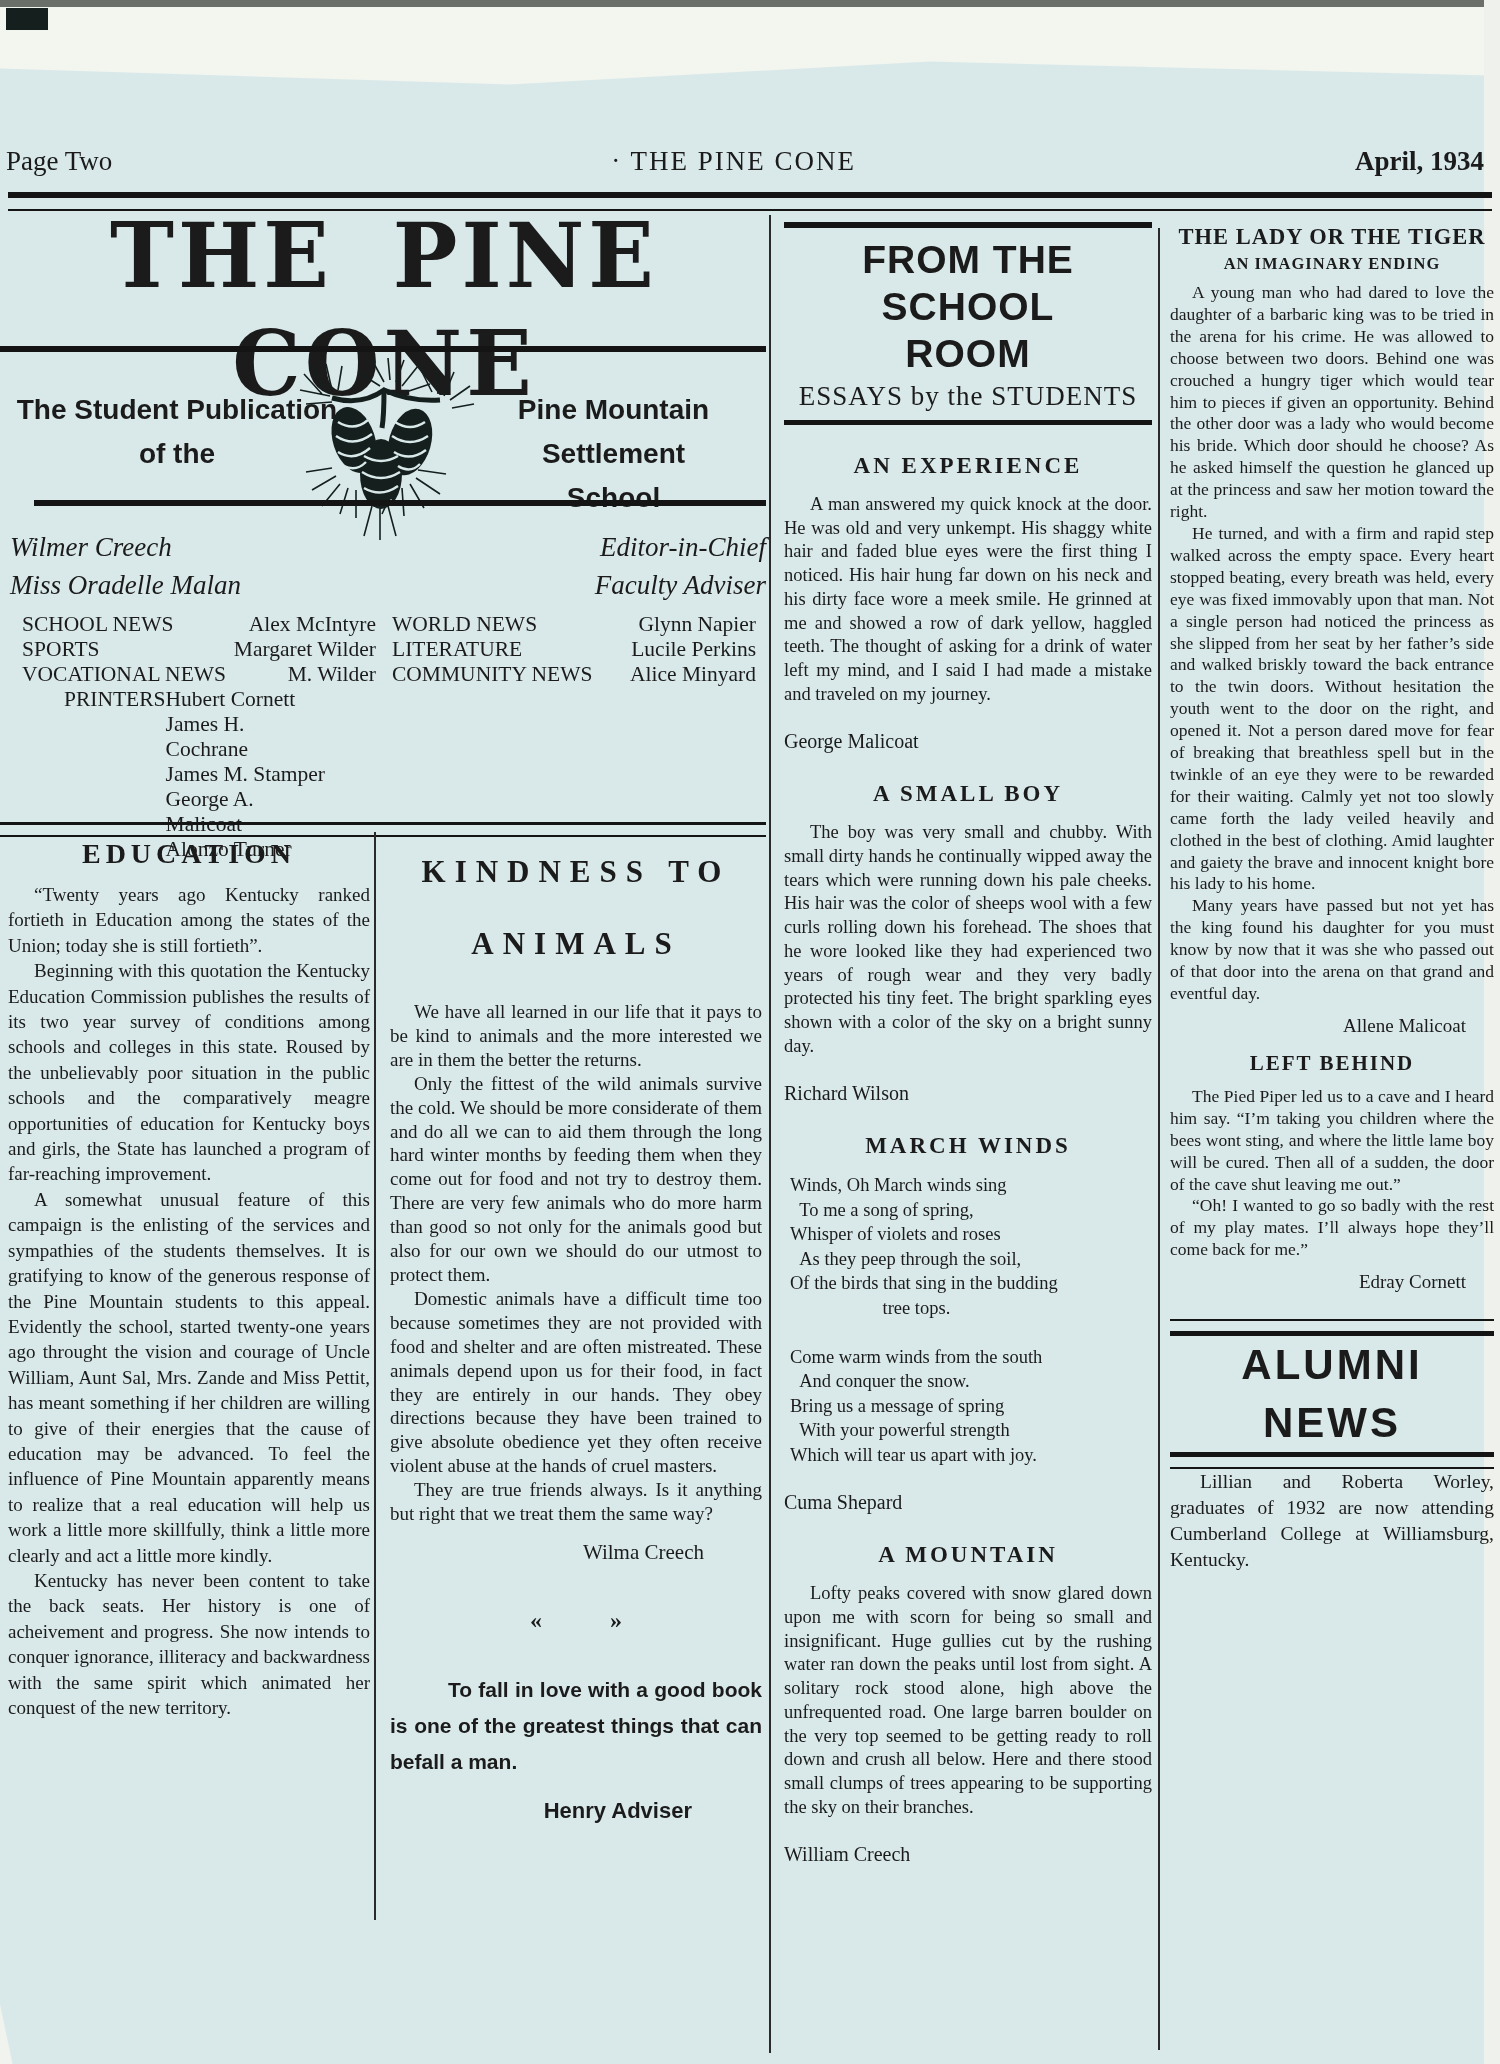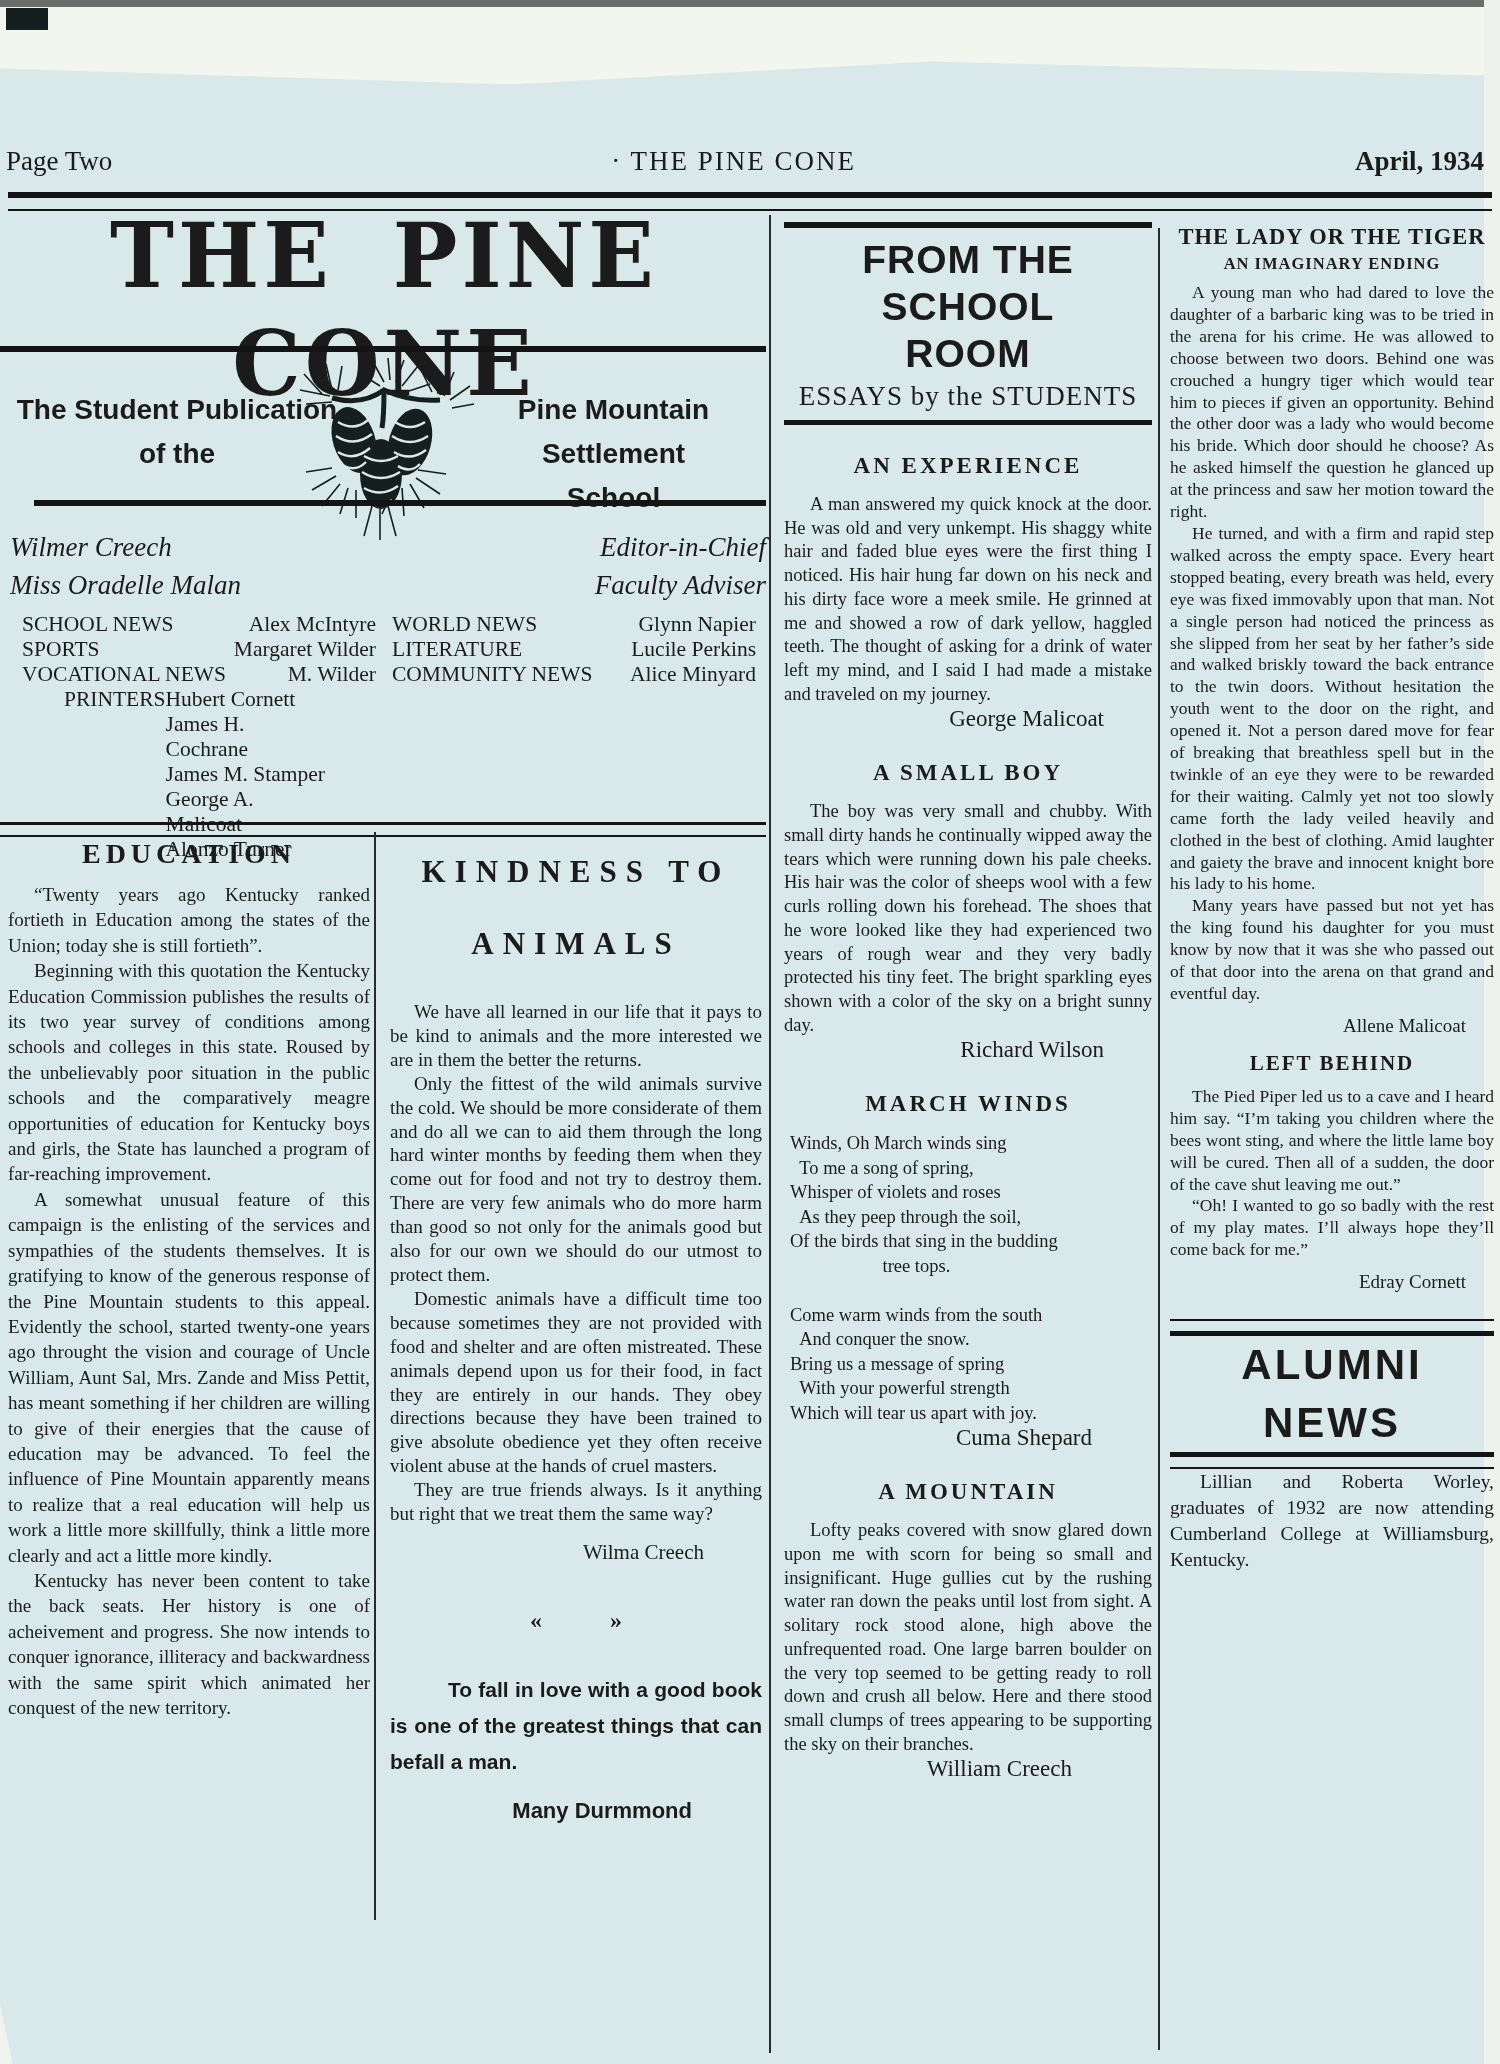--- a/index.html
+++ b/index.html
@@ -62,21 +62,21 @@
     text-align:right;padding-right:70px;margin-top:18px;}
   
   .boxrule{height:6px;background:#141414;}
   .boxrule.bottom{height:5px;margin-top:8px;}
   .sr-title{font-family:"Liberation Sans",sans-serif;font-weight:800;font-size:39px;
     line-height:47px;text-align:center;letter-spacing:1px;margin-top:8px;}
   .sr-sub{font-size:27px;text-align:center;margin-top:4px;letter-spacing:1px;}
   .essay-h{font-size:23px;letter-spacing:3px;text-align:center;font-weight:600;margin:28px 0 14px 0;}
   .col3 p{font-size:18.5px;line-height:23.7px;text-align:justify;text-indent:26px;margin:0;}
   .poem{font-size:18.5px;line-height:24.5px;white-space:pre-wrap;margin:0 0 0 6px;}
-  .byline3{font-size:23px;text-align:right;padding-right:48px;margin-top:0;}
+  .byline3{font-size:20px;text-align:left;padding-right:48px;margin-top:24px;}
   
   .lt-title{font-size:22.5px;font-weight:bold;letter-spacing:1px;text-align:center;margin:0;}
   .lt-sub{font-size:16.5px;font-weight:bold;letter-spacing:1px;text-align:center;margin:4px 0 8px 0;}
   .col4 p{font-size:17.5px;line-height:21.9px;text-align:justify;text-indent:22px;margin:0;}
   .byline4{font-size:19px;text-align:right;padding-right:28px;margin:10px 0 6px 0;}
   .lb-h{font-size:21px;font-weight:600;letter-spacing:2px;text-align:center;margin:14px 0 10px 0;}
   .al-rule{height:10px;border-top:5px solid #141414;border-bottom:2px solid #141414;}
   .al-rule.top{border-top:2px solid #141414;border-bottom:5px solid #141414;}
   .al-title{font-family:"Liberation Sans",sans-serif;font-weight:800;font-size:42px;
     letter-spacing:3px;text-align:center;line-height:58px;}
@@ -207,21 +207,21 @@
   <div class="col col2">
     <div class="h2a l1">KINDNESS TO</div>
     <div class="h2a l2">ANIMALS</div>
     <p>We have all learned in our life that it pays to be kind to animals and the more interested we are in them the better the returns.</p>
     <p>Only the fittest of the wild animals survive the cold. We should be more considerate of them and do all we can to aid them through the long hard winter months by feeding them when they come out for food and not try to destroy them. There are very few animals who do more harm than good so not only for the animals good but also for our own we should do our utmost to protect them.</p>
     <p>Domestic animals have a difficult time too because sometimes they are not provided with food and shelter and are often mistreated. These animals depend upon us for their food, in fact they are entirely in our hands. They obey directions because they have been trained to give absolute obedience yet they often receive violent abuse at the hands of cruel masters.</p>
     <p>They are true friends always. Is it anything but right that we treat them the same way?</p>
     <div class="byline">Wilma Creech</div>
     <div class="sep">« »</div>
     <div class="quote">To fall in love with a good book is one of the greatest things that can befall a man.</div>
-    <div class="quote-by">Many Durmmond</div>
+    <div class="quote-by">Henry Adviser</div>
   </div>
 
   <div class="col col3">
     <div class="boxrule"></div>
     <div class="sr-title">FROM THE SCHOOL</div>
     <div class="sr-title" style="margin-top:0;">ROOM</div>
     <div class="sr-sub">ESSAYS by the STUDENTS</div>
     <div class="boxrule bottom"></div>
 
     <div class="essay-h">AN EXPERIENCE</div>

